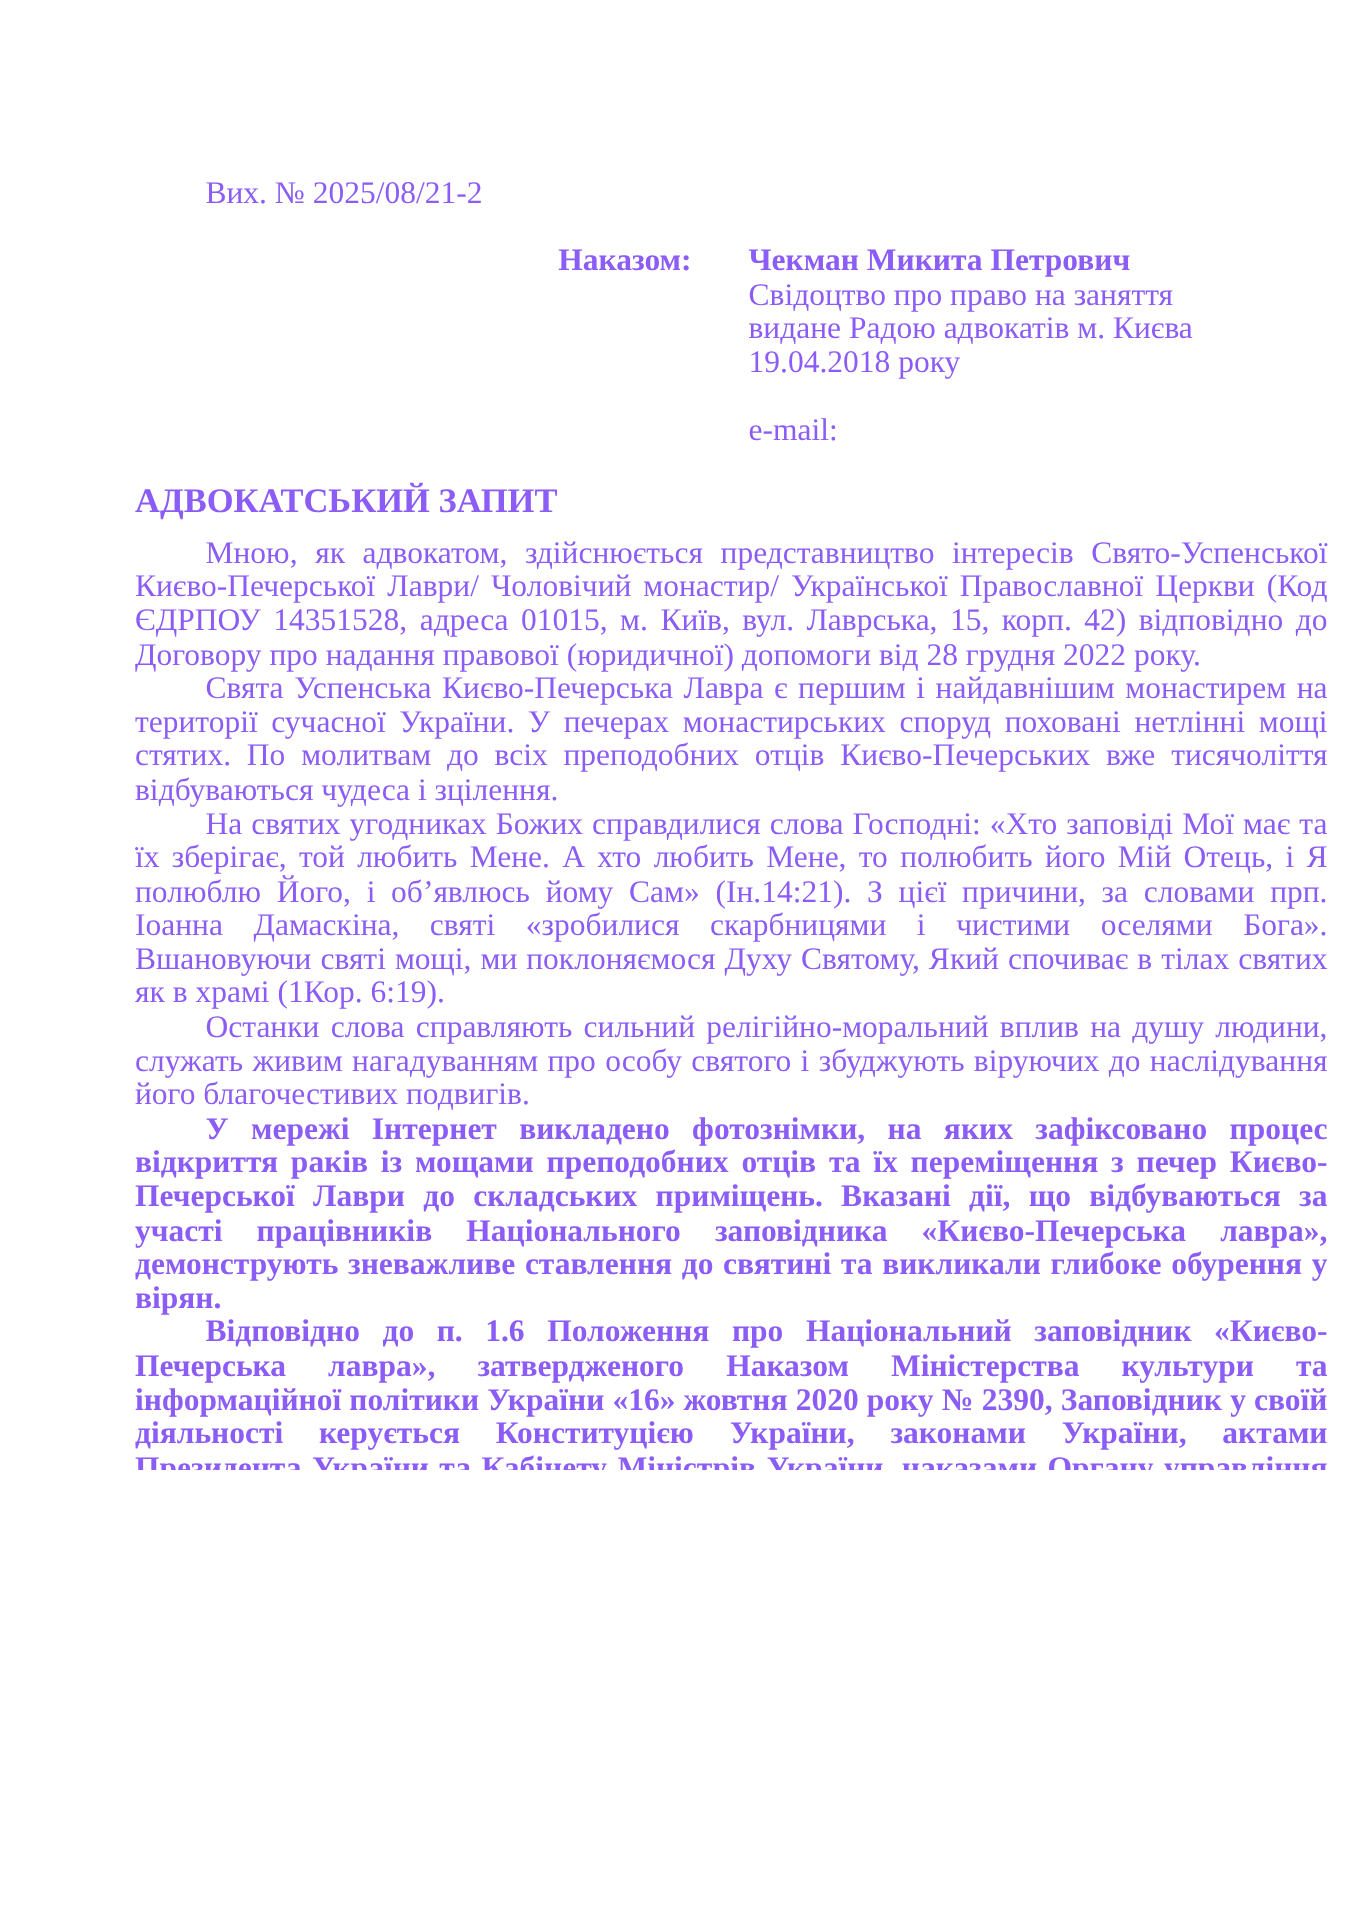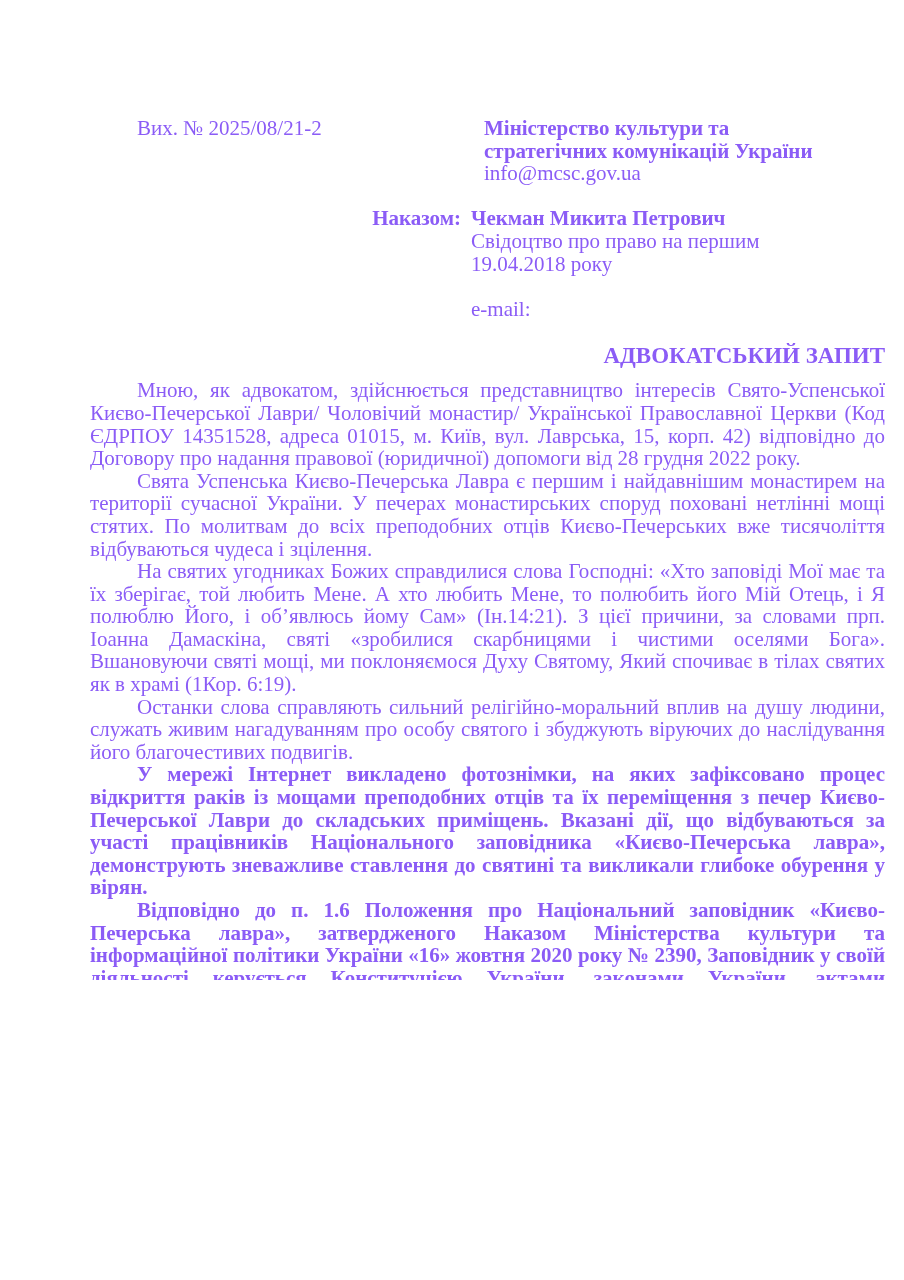--- a/index.html
+++ b/index.html
@@ -32,24 +32,24 @@
   .recipient-block { flex: 1 1 auto; }
   .line { min-height: 22.6px; }
   .advocate-row { display: flex; margin-top: 22.6px; }
   .advocate-label {
     box-sizing: border-box;
     flex: 0 0 371px;
     width: 371px;
     text-align: right;
     font-weight: bold;
   }
-  .advocate-block { margin-left: 10px; flex: 1 1 auto; }
+  .advocate-block { margin-left: 38px; flex: 1 1 auto; }
   .title {
     margin: 22px 0 9px 0;
-    text-align: right;
+    text-align: left;
     font-size: 23px;
     line-height: 28px;
     font-weight: bold;
   }
   .para {
     margin: 0;
     text-align: justify;
     text-indent: 47px;
   }
   .para.bold { font-weight: bold; }
@@ -64,32 +64,28 @@
     line-height: 20px;
   }
 </style>
 </head>
 <body>
 
 <div class="page">
 
   <div class="header-row">
     <div class="ref-col">Вих. № 2025/08/21-2</div>
-    <div class="recipient-block">
-      <div class="line b">Міністерство культури та</div>
-      <div class="line b">стратегічних комунікацій України</div>
-      <div class="line">info@mcsc.gov.ua</div>
-    </div>
   </div>
 
   <div class="advocate-row">
     <div class="advocate-label">Наказом:</div>
     <div class="advocate-block">
       <div class="line b">Чекман Микита Петрович</div>
-      <div class="line">Свідоцтво про право на першим</div>
+      <div class="line">Свідоцтво про право на заняття</div>
+      <div class="line">видане Радою адвокатів м. Києва</div>
       <div class="line">19.04.2018 року</div>
       <div class="line"></div>
       <div class="line">e-mail:</div>
     </div>
   </div>
 
   <h1 class="title">АДВОКАТСЬКИЙ ЗАПИТ</h1>
 
   <p class="para">Мною, як адвокатом, здійснюється представництво інтересів Свято-Успенської Києво-Печерської Лаври/ Чоловічий монастир/ Української Православної Церкви (Код ЄДРПОУ 14351528, адреса 01015, м. Київ, вул. Лаврська, 15, корп. 42) відповідно до Договору про надання правової (юридичної) допомоги від 28 грудня 2022 року.</p>
   <p class="para">Свята Успенська Києво-Печерська Лавра є першим і найдавнішим монастирем на території сучасної України. У печерах монастирських споруд поховані нетлінні мощі стятих. По молитвам до всіх преподобних отців Києво-Печерських вже тисячоліття відбуваються чудеса і зцілення.</p>

